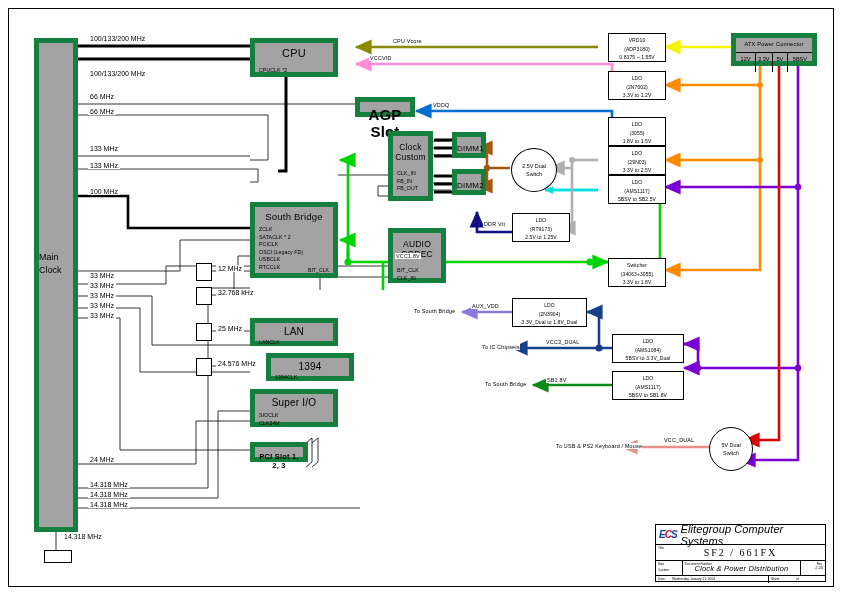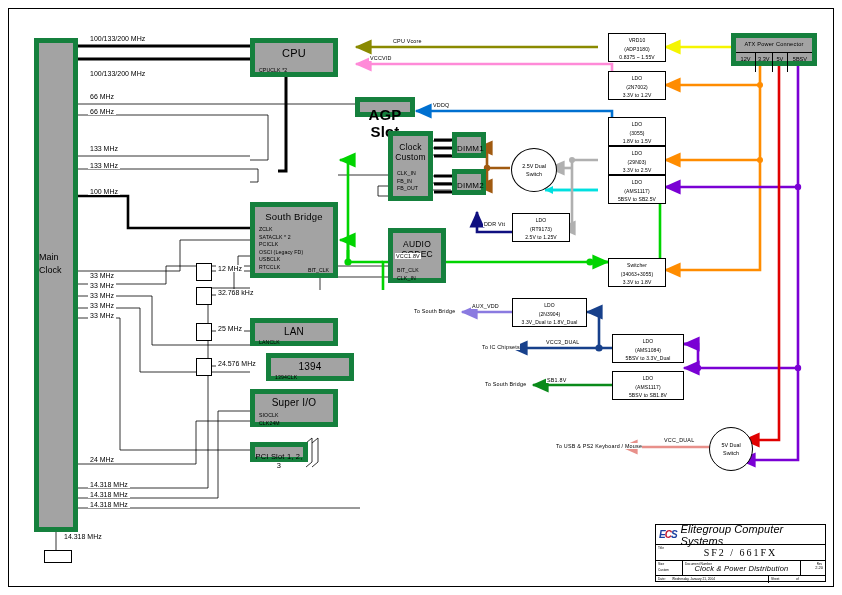--- a/index.html
+++ b/index.html
@@ -349,21 +349,21 @@
     <div class="pin" style="margin-top:2px;">1394CLK</div>
   </div>
 
   <div class="box" style="left:250px;top:389px;width:88px;height:38px;">
     <div class="bx-title" style="font-size:10px;padding-top:3px;">Super I/O</div>
     <div class="pin" style="margin-top:4px;">SIOCLK</div>
     <div class="pin">CLK24M</div>
   </div>
 
   <div class="box" style="left:250px;top:442px;width:58px;height:20px;">
-    <div class="bx-title" style="font-size:7.5px;font-weight:normal;padding-top:5px;">PCI Slot 1, 2, 3</div>
+    <div class="bx-title" style="font-size:7.5px;font-weight:bold;padding-top:5px;">PCI Slot 1, 2, 3</div>
   </div>
 
   <div class="box" style="left:452px;top:132px;width:34px;height:26px;">
     <div class="bx-title" style="font-size:8px;padding-top:7px;">DIMM1</div>
   </div>
   <div class="box" style="left:452px;top:169px;width:34px;height:26px;">
     <div class="bx-title" style="font-size:8px;padding-top:7px;">DIMM2</div>
   </div>
 
   <div class="reg" style="left:608px;top:33px;width:58px;height:29px;">

